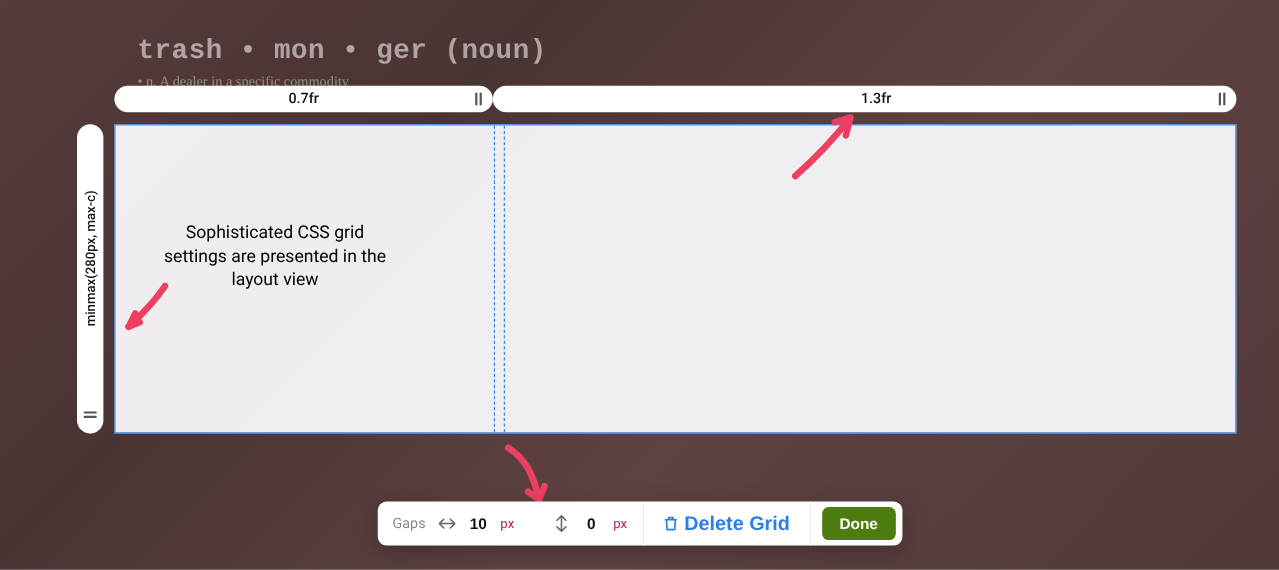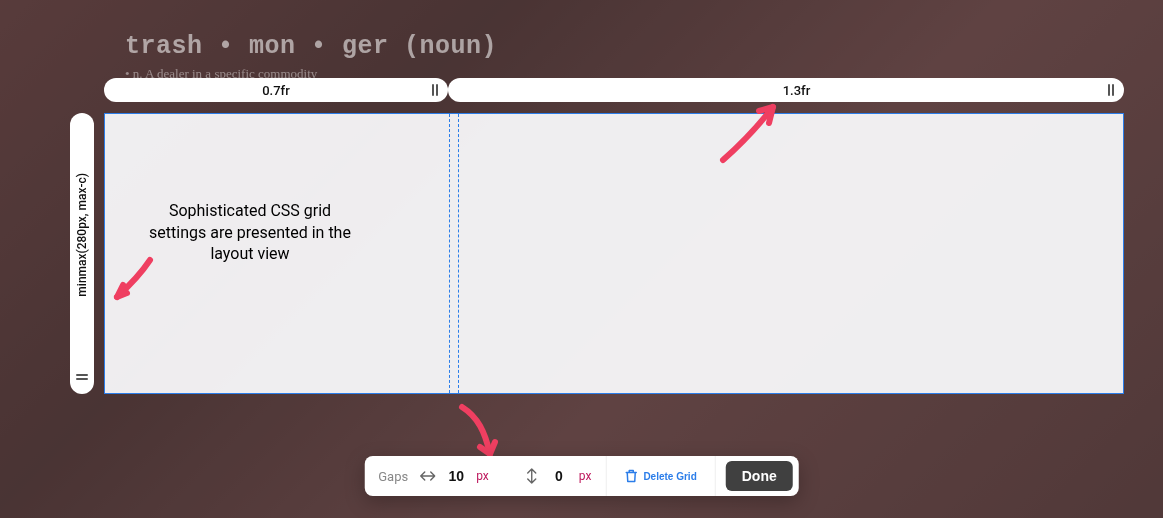--- a/index.html
+++ b/index.html
@@ -213,30 +213,30 @@
   }
   .toolbar .gapgroup .unit {
     font-size: 12px;
     color: #be185d;
     cursor: pointer;
   }
   .toolbar .delete-btn {
     background: none;
     border: none;
     color: #2b7de9;
-    font-size: 10px;
+    font-size: 18px;
     font-weight: 600;
     cursor: pointer;
     display: flex;
     align-items: center;
     gap: 6px;
     padding: 0 4px;
   }
   .toolbar .done-btn {
-    background: #404040;
+    background: #4d7c0f;
     border: none;
     color: #fff;
     font-size: 14px;
     font-weight: 600;
     border-radius: 6px;
     padding: 7px 16px;
     cursor: pointer;
     margin: 0;
   }
 </style>

